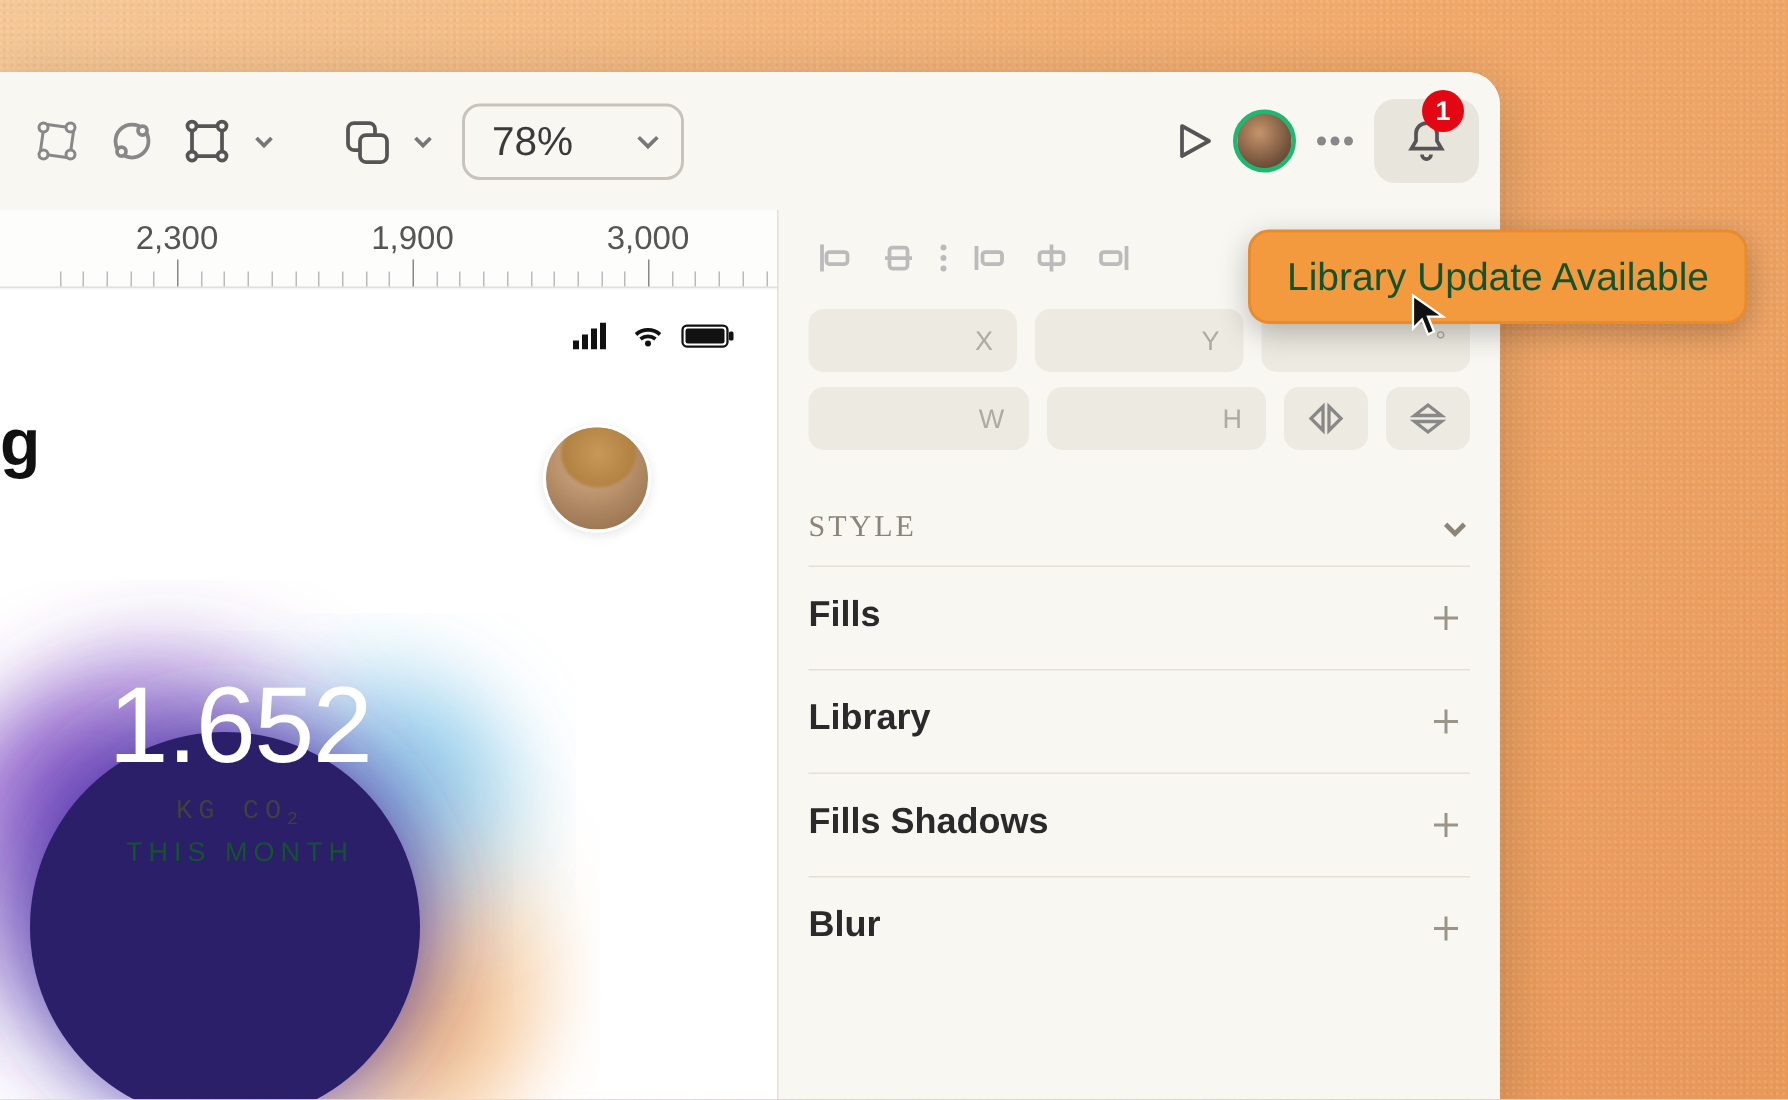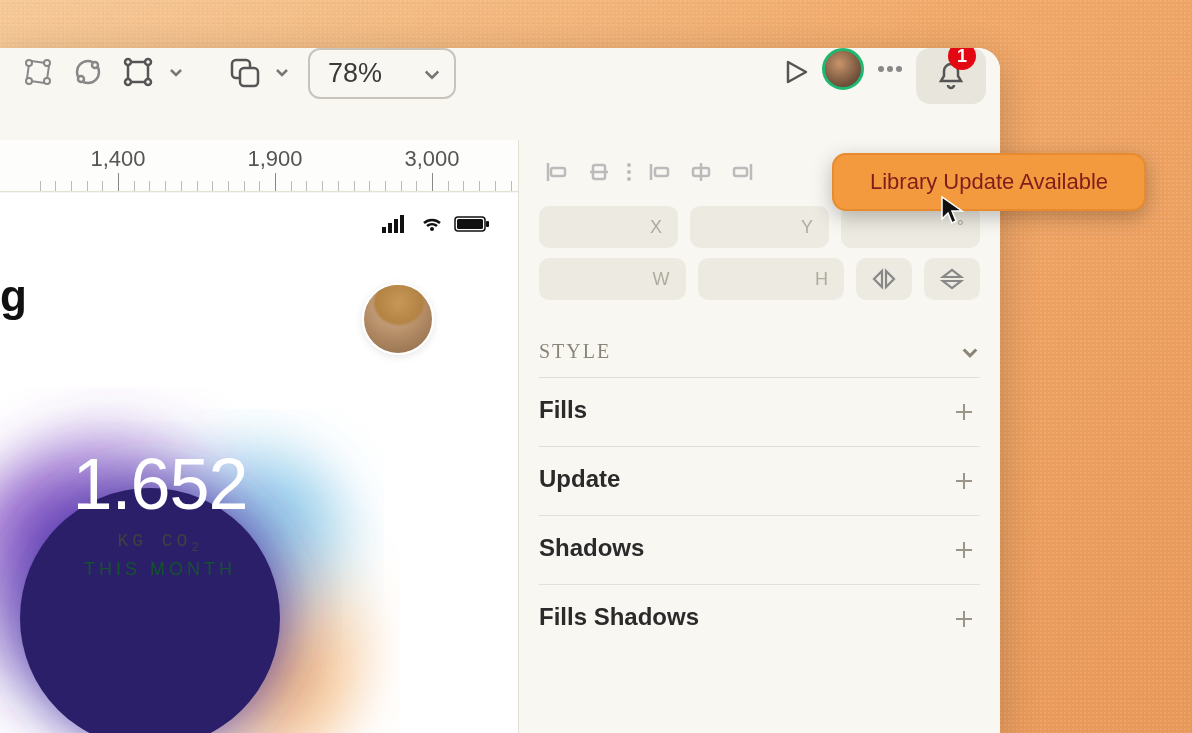--- a/index.html
+++ b/index.html
@@ -33,21 +33,21 @@
       background: #f9f7f2;
       border-top-right-radius: 22px;
       box-shadow: 0 10px 40px rgba(0,0,0,0.2);
       overflow: hidden;
     }
     
     
     .toolbar {
       height: 92px;
       display: flex;
-      align-items: flex-start;
+      align-items: center;
       padding: 0 14px;
       gap: 2px;
       background: #f9f7f2;
     }
     
     .tb-icon-btn {
       width: 48px;
       height: 48px;
       display: flex;
       align-items: center;
@@ -382,24 +382,24 @@
       color: #8a8578;
       cursor: pointer;
     }
     
     
     .tooltip {
       position: absolute;
       top: 153px;
       left: 832px;
       background: #f39a3e;
-      color: #7f1d1d;
-      font-size: 22px;
+      color: #14532d;
+      font-size: 26px;
       font-weight: 400;
-      padding: 14px 36px;
+      padding: 14px 24px;
       border-radius: 14px;
       border: 2px solid #e88a2e;
       box-shadow: 0 6px 20px rgba(0,0,0,0.25);
       z-index: 100;
       white-space: nowrap;
     }
     
     .cursor {
       position: absolute;
       top: 195px;
@@ -490,21 +490,21 @@
         <path d="M13 25a3 3 0 0 0 6 0"></path>
       </svg>
       <div class="badge">1</div>
     </div>
   </div>
 
   <div class="content-area">
 
     <div class="canvas-pane">
       <div class="ruler">
-        <span class="ruler-lbl" style="left:118px">1,400</span>
+        <span class="ruler-lbl" style="left:118px">2,300</span>
         <span class="ruler-lbl" style="left:275px">1,900</span>
         <span class="ruler-lbl" style="left:432px">3,000</span>
 
         <div class="ruler-tick minor" style="left:40px"></div>
         <div class="ruler-tick minor" style="left:55px"></div>
         <div class="ruler-tick minor" style="left:71px"></div>
         <div class="ruler-tick minor" style="left:87px"></div>
         <div class="ruler-tick minor" style="left:102px"></div>
         <div class="ruler-tick major" style="left:118px"></div>
         <div class="ruler-tick minor" style="left:134px"></div>
@@ -681,46 +681,46 @@
       <div class="prop-row">
         <span class="prop-label">Fills</span>
         <div class="plus-btn">
           <svg width="24" height="24" viewBox="0 0 24 24" stroke="#9a9588" stroke-width="2">
               <line x1="12" y1="4" x2="12" y2="20"></line>
               <line x1="4" y1="12" x2="20" y2="12"></line>
             </svg>
         </div>
       </div>
       <div class="prop-row">
-        <span class="prop-label">Update</span>
-        <div class="plus-btn">
-          <svg width="24" height="24" viewBox="0 0 24 24" stroke="#9a9588" stroke-width="2">
-              <line x1="12" y1="4" x2="12" y2="20"></line>
-              <line x1="4" y1="12" x2="20" y2="12"></line>
-            </svg>
-        </div>
-      </div>
-      <div class="prop-row">
-        <span class="prop-label">Shadows</span>
+        <span class="prop-label">Library</span>
         <div class="plus-btn">
           <svg width="24" height="24" viewBox="0 0 24 24" stroke="#9a9588" stroke-width="2">
               <line x1="12" y1="4" x2="12" y2="20"></line>
               <line x1="4" y1="12" x2="20" y2="12"></line>
             </svg>
         </div>
       </div>
       <div class="prop-row">
         <span class="prop-label">Fills Shadows</span>
         <div class="plus-btn">
           <svg width="24" height="24" viewBox="0 0 24 24" stroke="#9a9588" stroke-width="2">
               <line x1="12" y1="4" x2="12" y2="20"></line>
               <line x1="4" y1="12" x2="20" y2="12"></line>
             </svg>
         </div>
       </div>
+      <div class="prop-row">
+        <span class="prop-label">Blur</span>
+        <div class="plus-btn">
+          <svg width="24" height="24" viewBox="0 0 24 24" stroke="#9a9588" stroke-width="2">
+              <line x1="12" y1="4" x2="12" y2="20"></line>
+              <line x1="4" y1="12" x2="20" y2="12"></line>
+            </svg>
+        </div>
+      </div>
 
     </div>
   </div>
 </div>
 
 <div class="tooltip">Library Update Available</div>
 
 <svg class="cursor" width="26" height="30" viewBox="0 0 26 30">
   <path d="M2 2l0 22 6-6 4 10 4-2-4-10 10 0z" fill="#111" stroke="#fff" stroke-width="1.5"></path>
 </svg>

